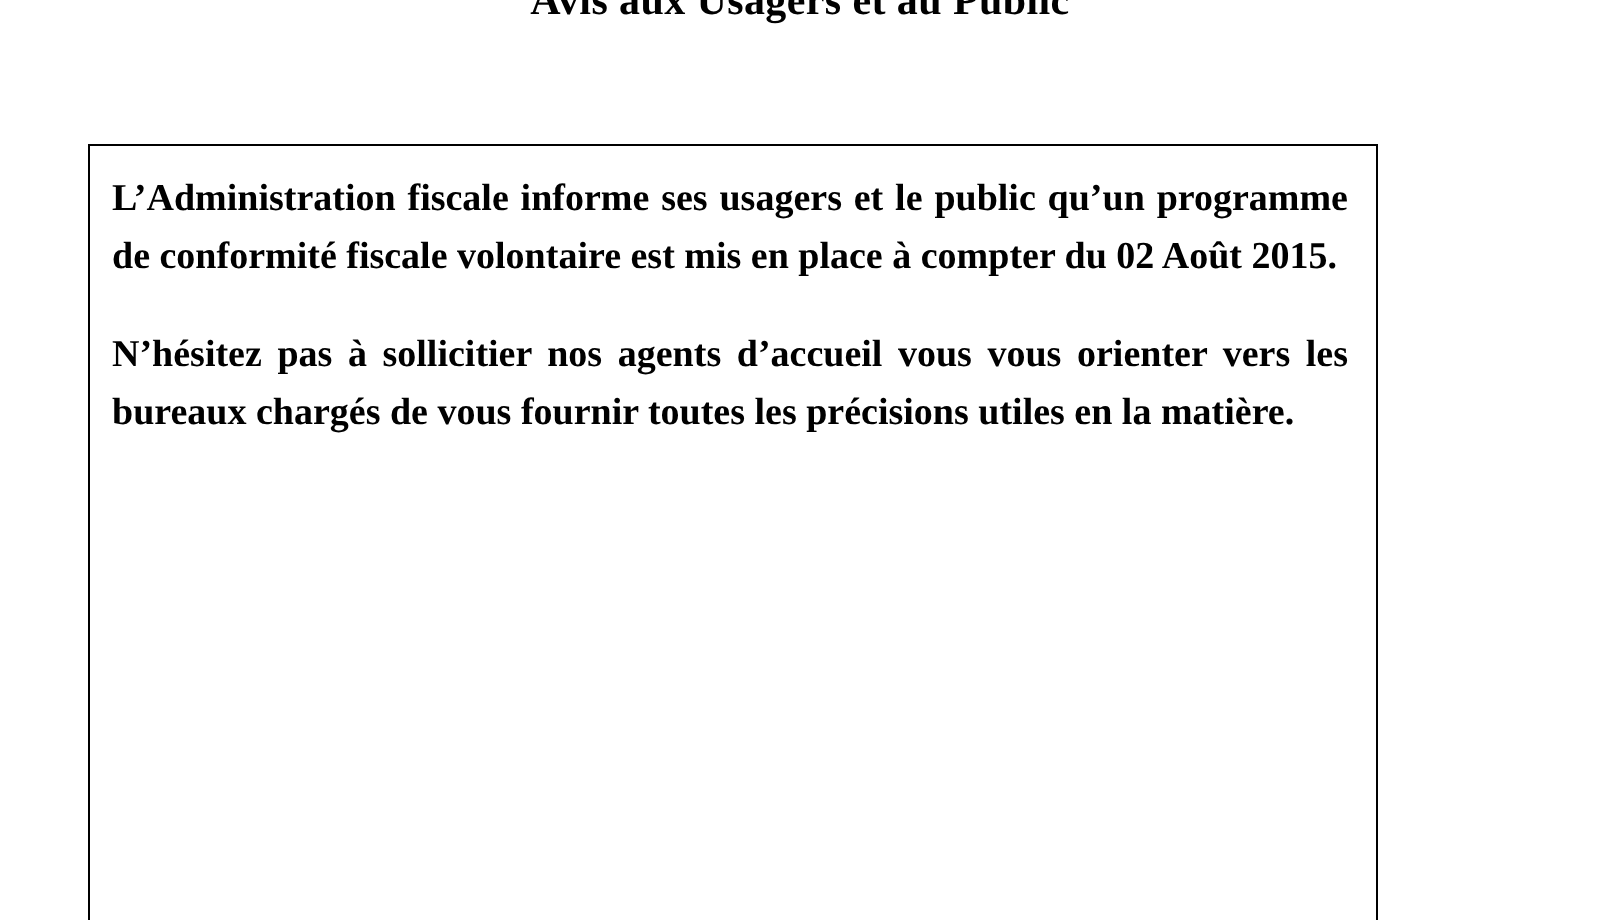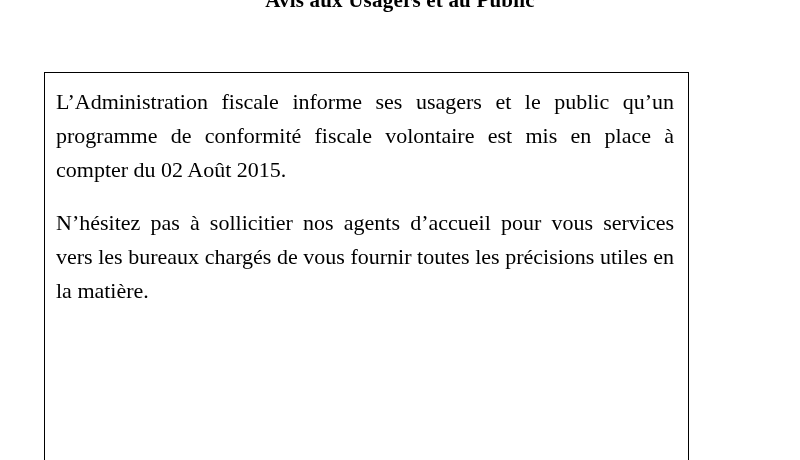--- a/index.html
+++ b/index.html
@@ -44,22 +44,22 @@
     border-bottom: none;
     box-sizing: border-box;
     background: #ffffff;
     overflow: hidden;
   }
   .notice-inner {
     padding: 12px 14px 0 11px;
   }
   .para {
     font-family: "Liberation Serif", serif;
-    font-weight: normal;
-    font-size: 22px;
+    font-weight: bold;
+    font-size: 19px;
     line-height: 1.55;
     text-align: justify;
     text-justify: inter-word;
     margin: 0 0 19px 0;
     -webkit-hyphens: none;
     hyphens: none;
   }
   .para:last-child {
     margin-bottom: 0;
   }
@@ -68,17 +68,17 @@
 </head>
 <body>
 
 <div class="page">
 
   <div class="doc-title">Avis aux Usagers et au Public</div>
 
   <div class="notice-box">
     <div class="notice-inner">
       <p class="para">L’Administration fiscale informe ses usagers et le public qu’un programme de conformité fiscale volontaire est mis en place à compter du 02 Août 2015.</p>
-      <p class="para">N’hésitez pas à sollicitier nos agents d’accueil pour vous services  vers les bureaux chargés de vous fournir toutes les précisions utiles en la matière.</p>
+      <p class="para">N’hésitez pas à sollicitier nos agents d’accueil vous vous orienter  vers les bureaux chargés de vous fournir toutes les précisions utiles en la matière.</p>
     </div>
   </div>
 
 </div>
 
 </body></html>

